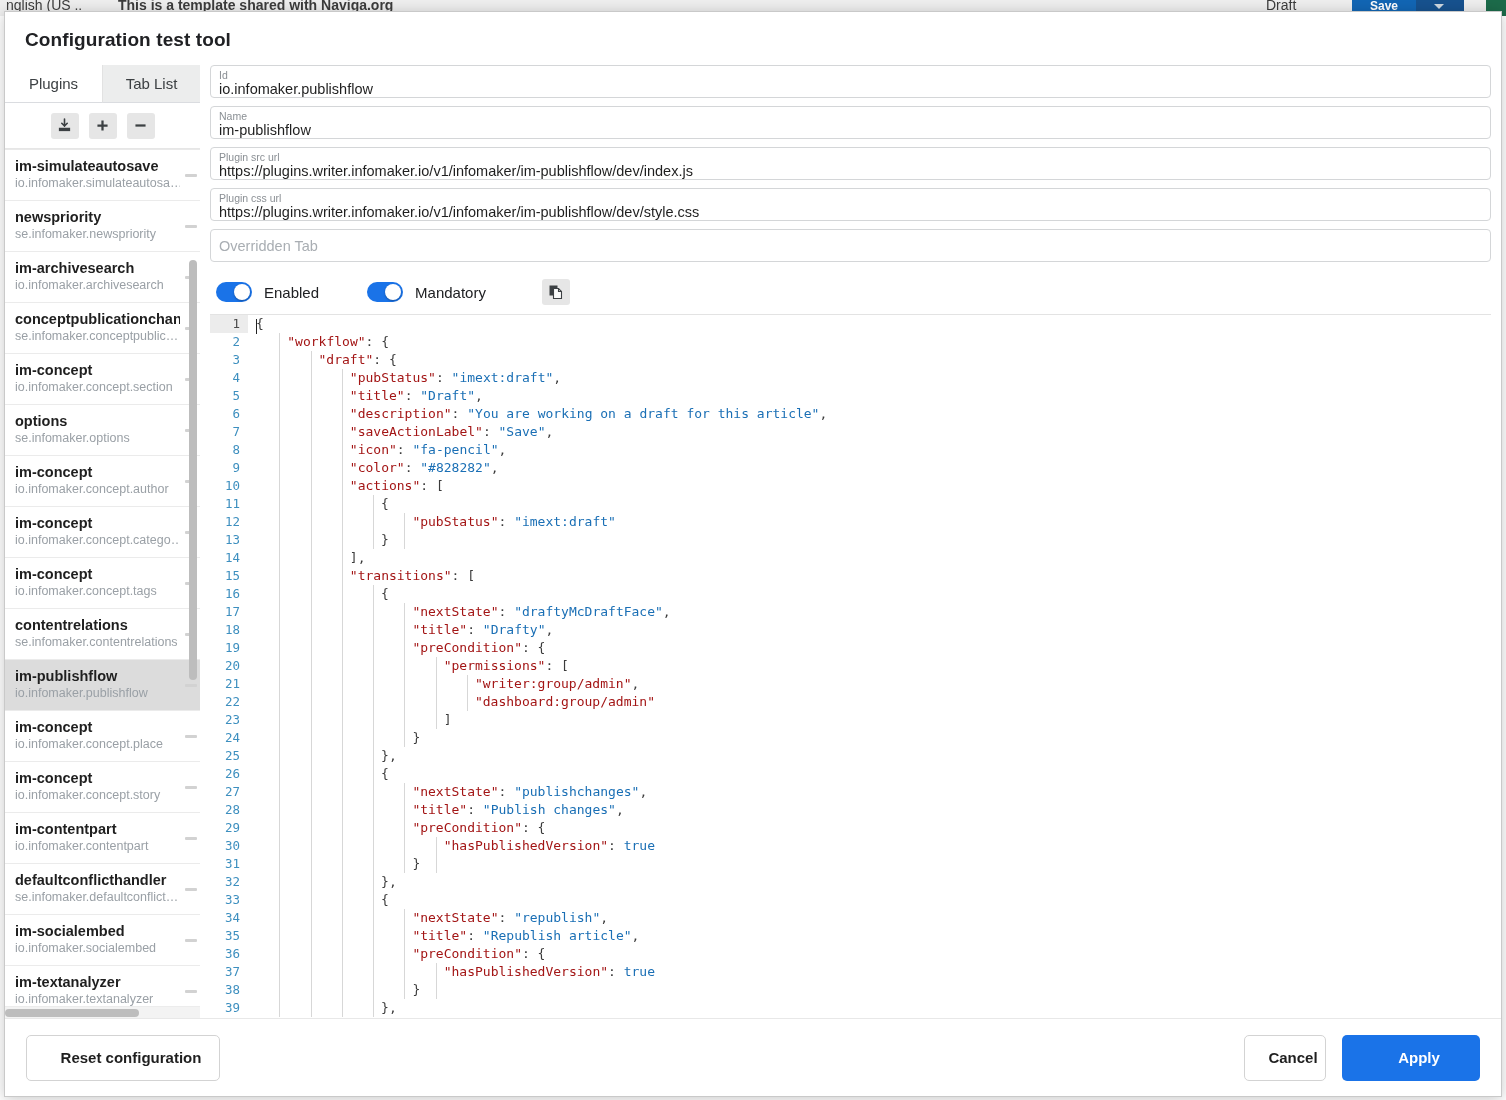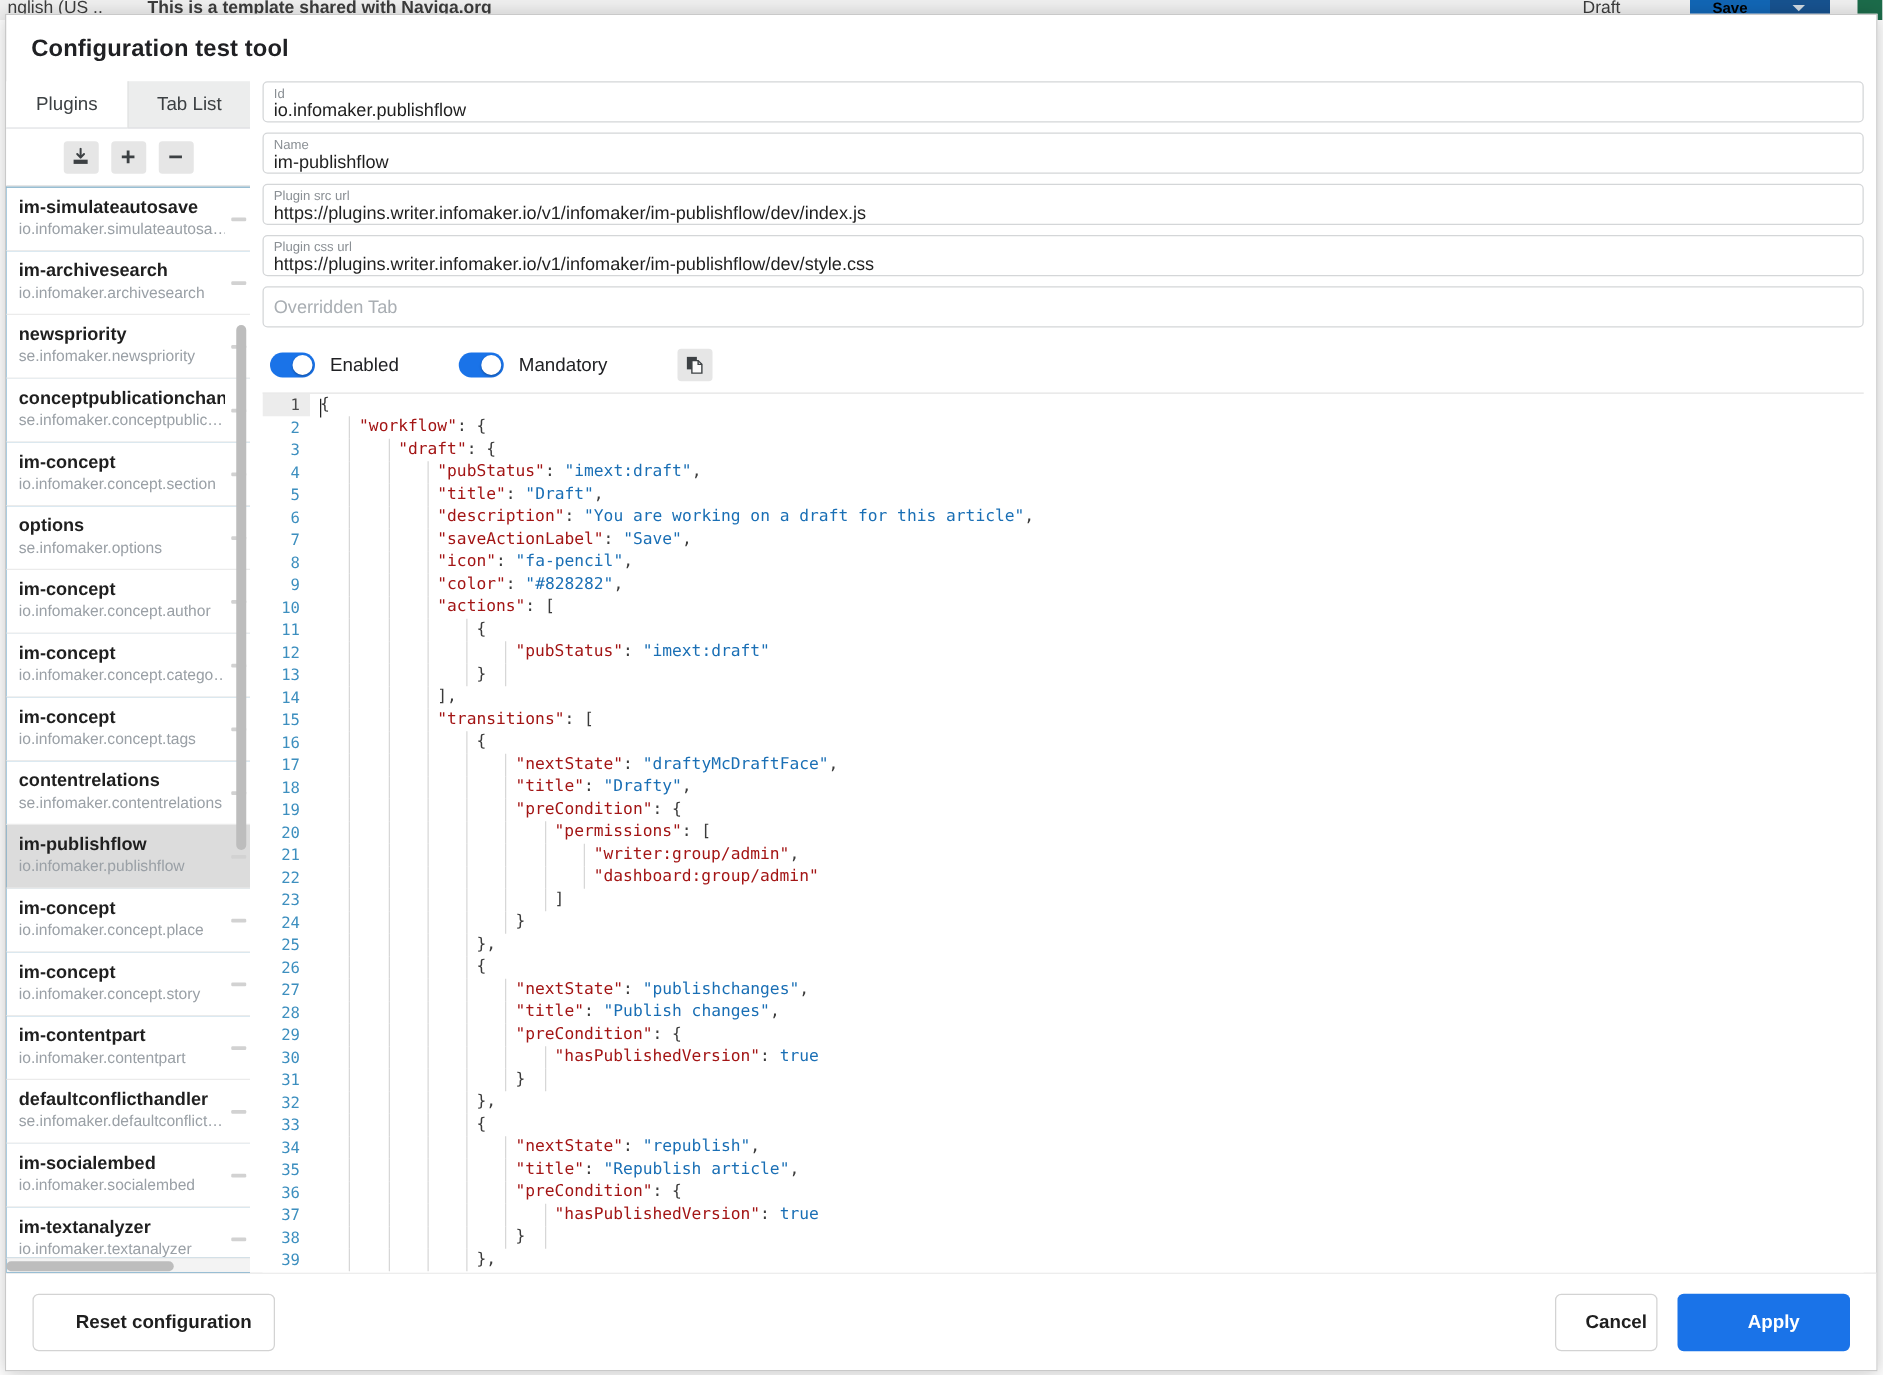--- a/index.html
+++ b/index.html
@@ -17,21 +17,21 @@
   }
   #bg-strip .bg-text {
     position: absolute; font-size: 14px; color: #3c3c3c;
     white-space: nowrap; line-height: 16px; top: -3px;
   }
   #bg-lang  { left: 6px; font-size: 12px; color: #555; }
   #bg-tmpl  { left: 118px; font-weight: bold; }
   #bg-draft { left: 1266px; font-size: 12px; color: #555; }
   #bg-save {
     position: absolute; left: 1352px; top: 0px; width: 64px; height: 16px;
-    background: #1266b5; color: #000000; font-size: 12px; font-weight: bold;
+    background: #1266b5; color: #ffffff; font-size: 12px; font-weight: bold;
     text-align: center; line-height: 13px; overflow: hidden;
   }
   #bg-save2 {
     position: absolute; left: 1416px; top: 0px; width: 48px; height: 16px;
     background: #17528f;
   }
   #bg-green {
     position: absolute; left: 1486px; top: 0px; width: 20px; height: 16px;
     background: #1c6b4a;
   }
@@ -267,27 +267,27 @@
       </div>
 
       <div id="plugin-list-wrap">
         <div id="plugin-list">
             <div class="plugin-item">
               <div class="plugin-name">im-simulateautosave</div>
               <div class="plugin-id">io.infomaker.simulateautosa…</div>
               <div class="drag-handle"></div>
             </div>
             <div class="plugin-item">
+              <div class="plugin-name">newspriority</div>
+              <div class="plugin-id">se.infomaker.newspriority</div>
+              <div class="drag-handle"></div>
+            </div>
+            <div class="plugin-item">
               <div class="plugin-name">im-archivesearch</div>
               <div class="plugin-id">io.infomaker.archivesearch</div>
-              <div class="drag-handle"></div>
-            </div>
-            <div class="plugin-item">
-              <div class="plugin-name">newspriority</div>
-              <div class="plugin-id">se.infomaker.newspriority</div>
               <div class="drag-handle"></div>
             </div>
             <div class="plugin-item">
               <div class="plugin-name">conceptpublicationchannel</div>
               <div class="plugin-id">se.infomaker.conceptpublic…</div>
               <div class="drag-handle"></div>
             </div>
             <div class="plugin-item">
               <div class="plugin-name">im-concept</div>
               <div class="plugin-id">io.infomaker.concept.section</div>

